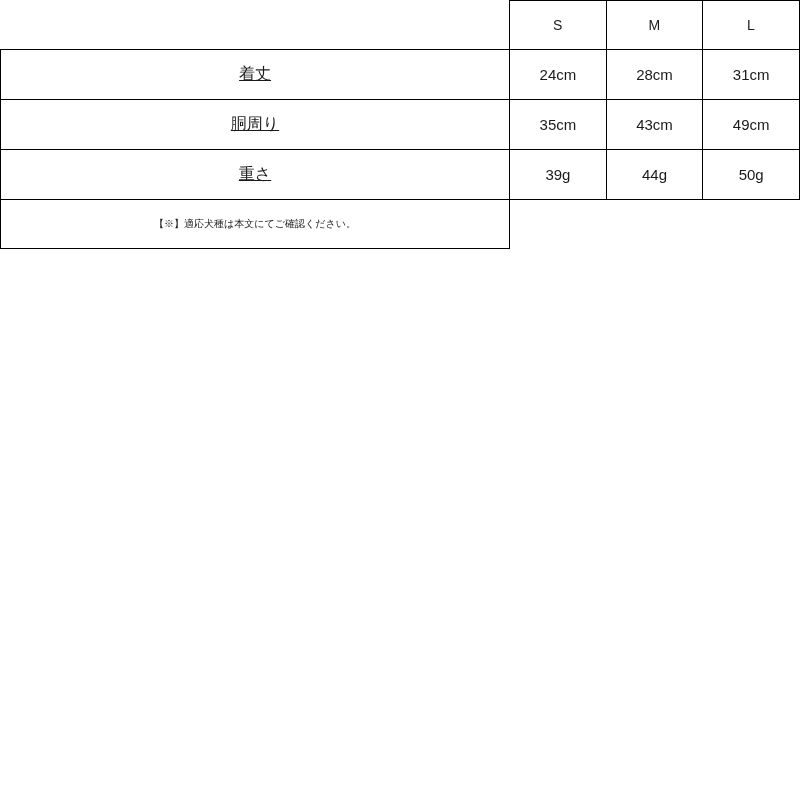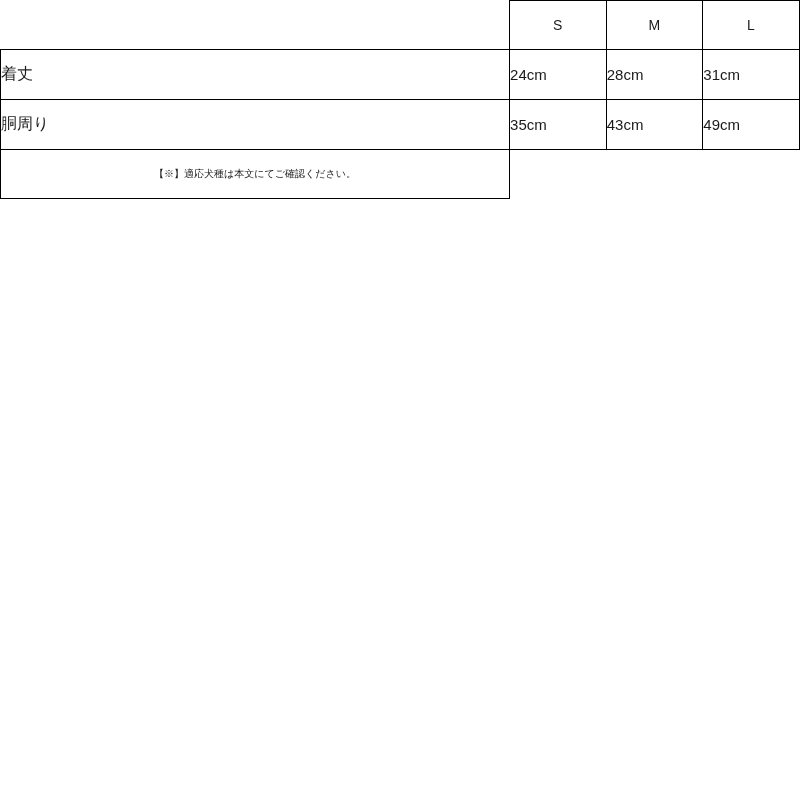--- a/index.html
+++ b/index.html
@@ -40,24 +40,26 @@
     border-left: none !important;
     border-top: none !important;
   }
   .hdr {
     text-align: center;
     font-size: 14px;
     font-weight: bold;
     letter-spacing: 0.5px;
   }
   .label {
-    text-align: left;
+    text-align: center;
     font-size: 16px;
+    text-decoration: underline;
   }
   .val {
+    text-align: center;
     font-size: 15px;
   }
   .note-row td {
     height: 48px;
   }
   .note {
     text-align: center;
     font-size: 10px;
     padding: 0 10px;
   }
@@ -93,20 +95,26 @@
 
 
     <tr class="row-body">
       <td class="label">胴周り</td>
       <td class="val">35cm</td>
       <td class="val">43cm</td>
       <td class="val">49cm</td>
     </tr>
 
 
+    <tr class="row-body">
+      <td class="label">重さ</td>
+      <td class="val">39g</td>
+      <td class="val">44g</td>
+      <td class="val">50g</td>
+    </tr>
 
     <tr class="note-row">
       <td class="note">【※】適応犬種は本文にてご確認ください。</td>
       <td class="note-empty"></td>
       <td class="note-empty"></td>
       <td class="note-empty"></td>
     </tr>
   </tbody>
 </table>
 

